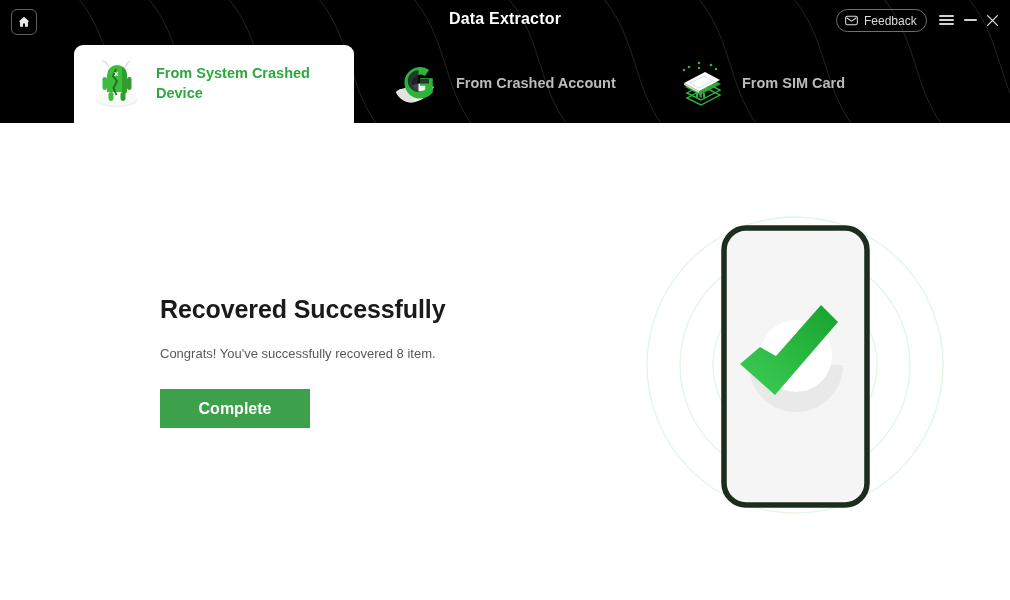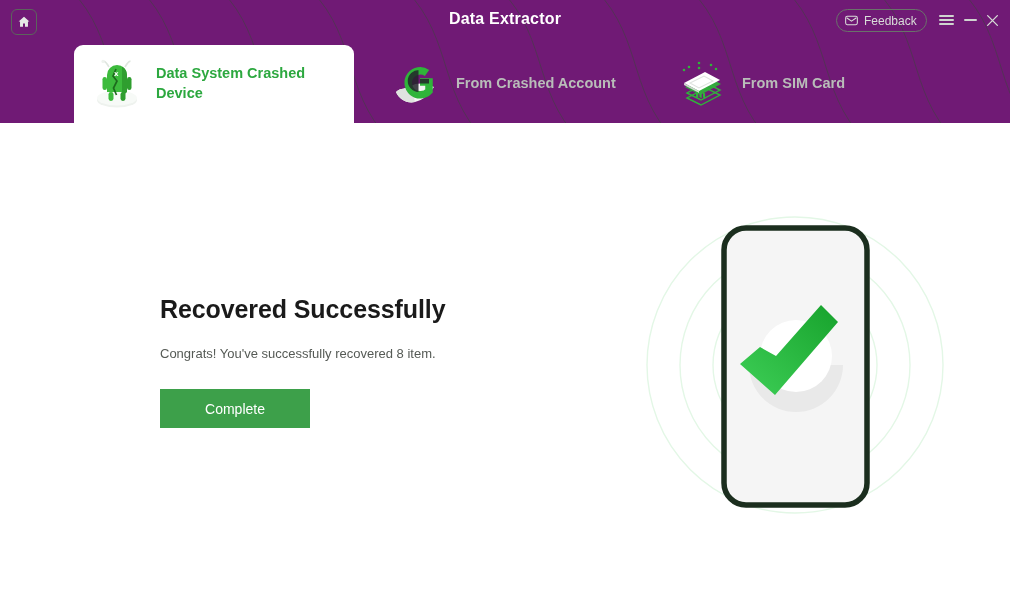--- a/index.html
+++ b/index.html
@@ -12,21 +12,21 @@
   #app {
     position: relative;
     width: 1010px; height: 600px;
     background: #ffffff;
   }
 
   
   .header {
     position: absolute; left: 0; top: 0;
     width: 1010px; height: 123px;
-    background: #701a75;
+    background: #000000;
     overflow: hidden;
   }
   .header-pattern {
     position: absolute; left: 0; top: 0;
     width: 1010px; height: 123px;
     opacity: .55;
     pointer-events: none;
   }
   .titlebar {
     position: absolute; left: 0; top: 0;
@@ -133,22 +133,22 @@
   .subtext {
     margin-top: 22px;
     font-size: 13px;
     color: #555a55;
   }
   .complete-btn {
     margin-top: 28px;
     width: 150px; height: 39px;
     background: #3da04a;
     color: #ffffff;
-    font-size: 14px;
-    font-weight: normal;
+    font-size: 16px;
+    font-weight: bold;
     border: none;
     display: flex; align-items: center; justify-content: center;
     cursor: pointer;
   }
 
   .illustration {
     position: absolute; left: 645px; top: 92px;
     width: 310px; height: 300px;
   }
   .illustration svg { display: block; }
@@ -226,21 +226,21 @@
             <rect x="38" y="21" width="4.5" height="13" rx="2.2" fill="#2f9e2f"></rect>
             <rect x="19.5" y="36" width="5" height="9" rx="2.4" fill="#3dbb3d"></rect>
             <rect x="31.5" y="36" width="5" height="9" rx="2.4" fill="#2f9e2f"></rect>
             <path d="M27 13 l-3 7 l4 5 l-3.5 7 l3 7" fill="none" stroke="#1d6b1d" stroke-width="1.7"></path>
             <path d="M20 11 C17 6 15.5 5 14.5 5.5" fill="none" stroke="#dfe6df" stroke-width="1.6"></path>
             <path d="M36 11 C39 6 40.5 5 41.5 5.5" fill="none" stroke="#dfe6df" stroke-width="1.6"></path>
             <circle cx="14" cy="5.4" r="1.6" fill="#eef2ee"></circle>
             <text x="25" y="19.5" font-family="DejaVu Sans, sans-serif" font-size="7" font-weight="bold" fill="#ffffff">x</text>
           </svg>
         </div>
-        <div class="tab-label">Data System Crashed Device</div>
+        <div class="tab-label">From System Crashed Device</div>
       </div>
 
       <div class="tab tab-2">
         <div class="tab-icon">
           <svg width="56" height="56" viewBox="0 0 56 56">
             <path d="M7 36 C12 31 16 34 22 30 C28 26 38 27 45 31 C40 39 34 44 26 46 C18 48 10 43 7 36 Z" fill="#f3f5f3"></path>
             <path d="M7 36 C12 31 16 34 22 30 L26 46 C18 48 10 43 7 36 Z" fill="#dfe3df"></path>
             <path d="M38 17 a12 12 0 1 0 2 18 l0 -9 l-9 0" fill="none" stroke="#2fb43a" stroke-width="7.5"></path>
             <path d="M30 14 a11 11 0 0 0 -0.5 22 l0 -22 z" fill="#22252a" opacity=".85"></path>
             <rect x="31" y="23" width="9" height="4.5" fill="#22252a" opacity=".85"></rect>

